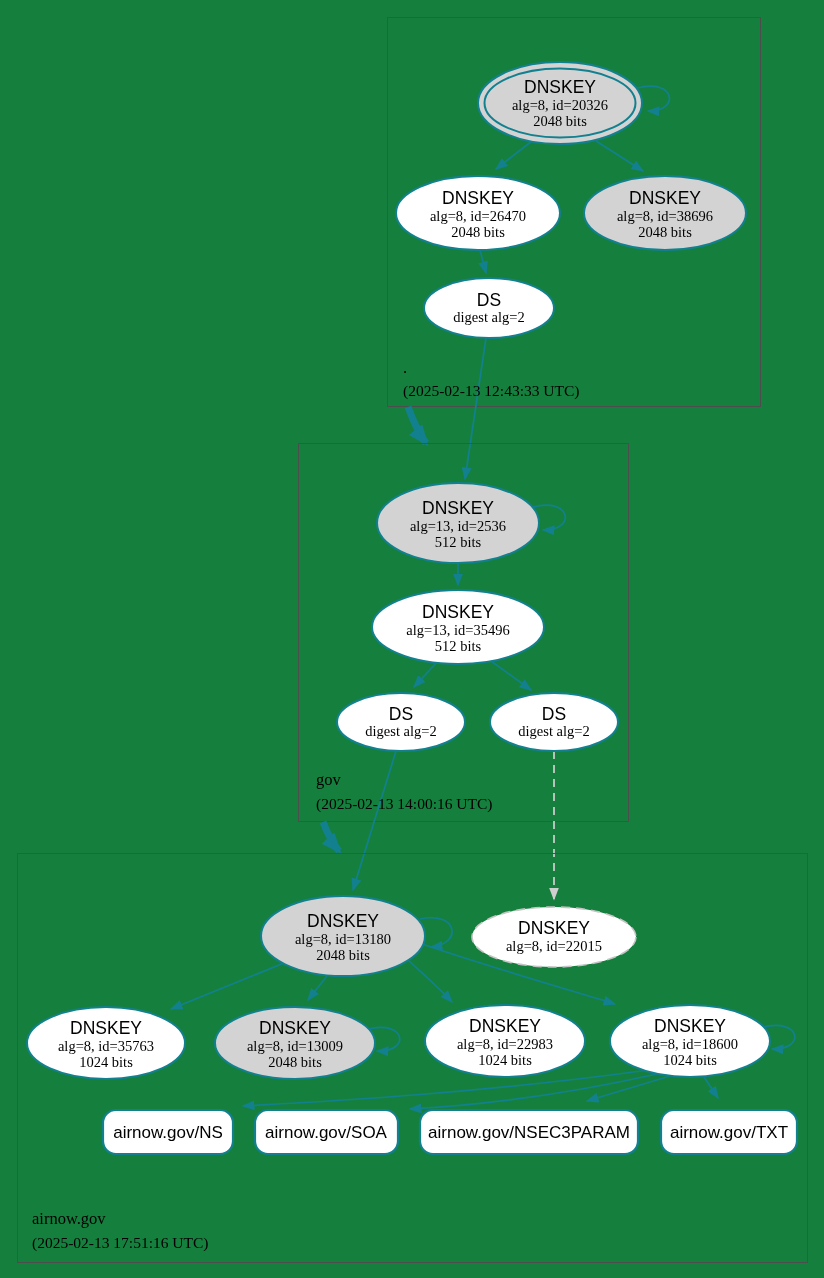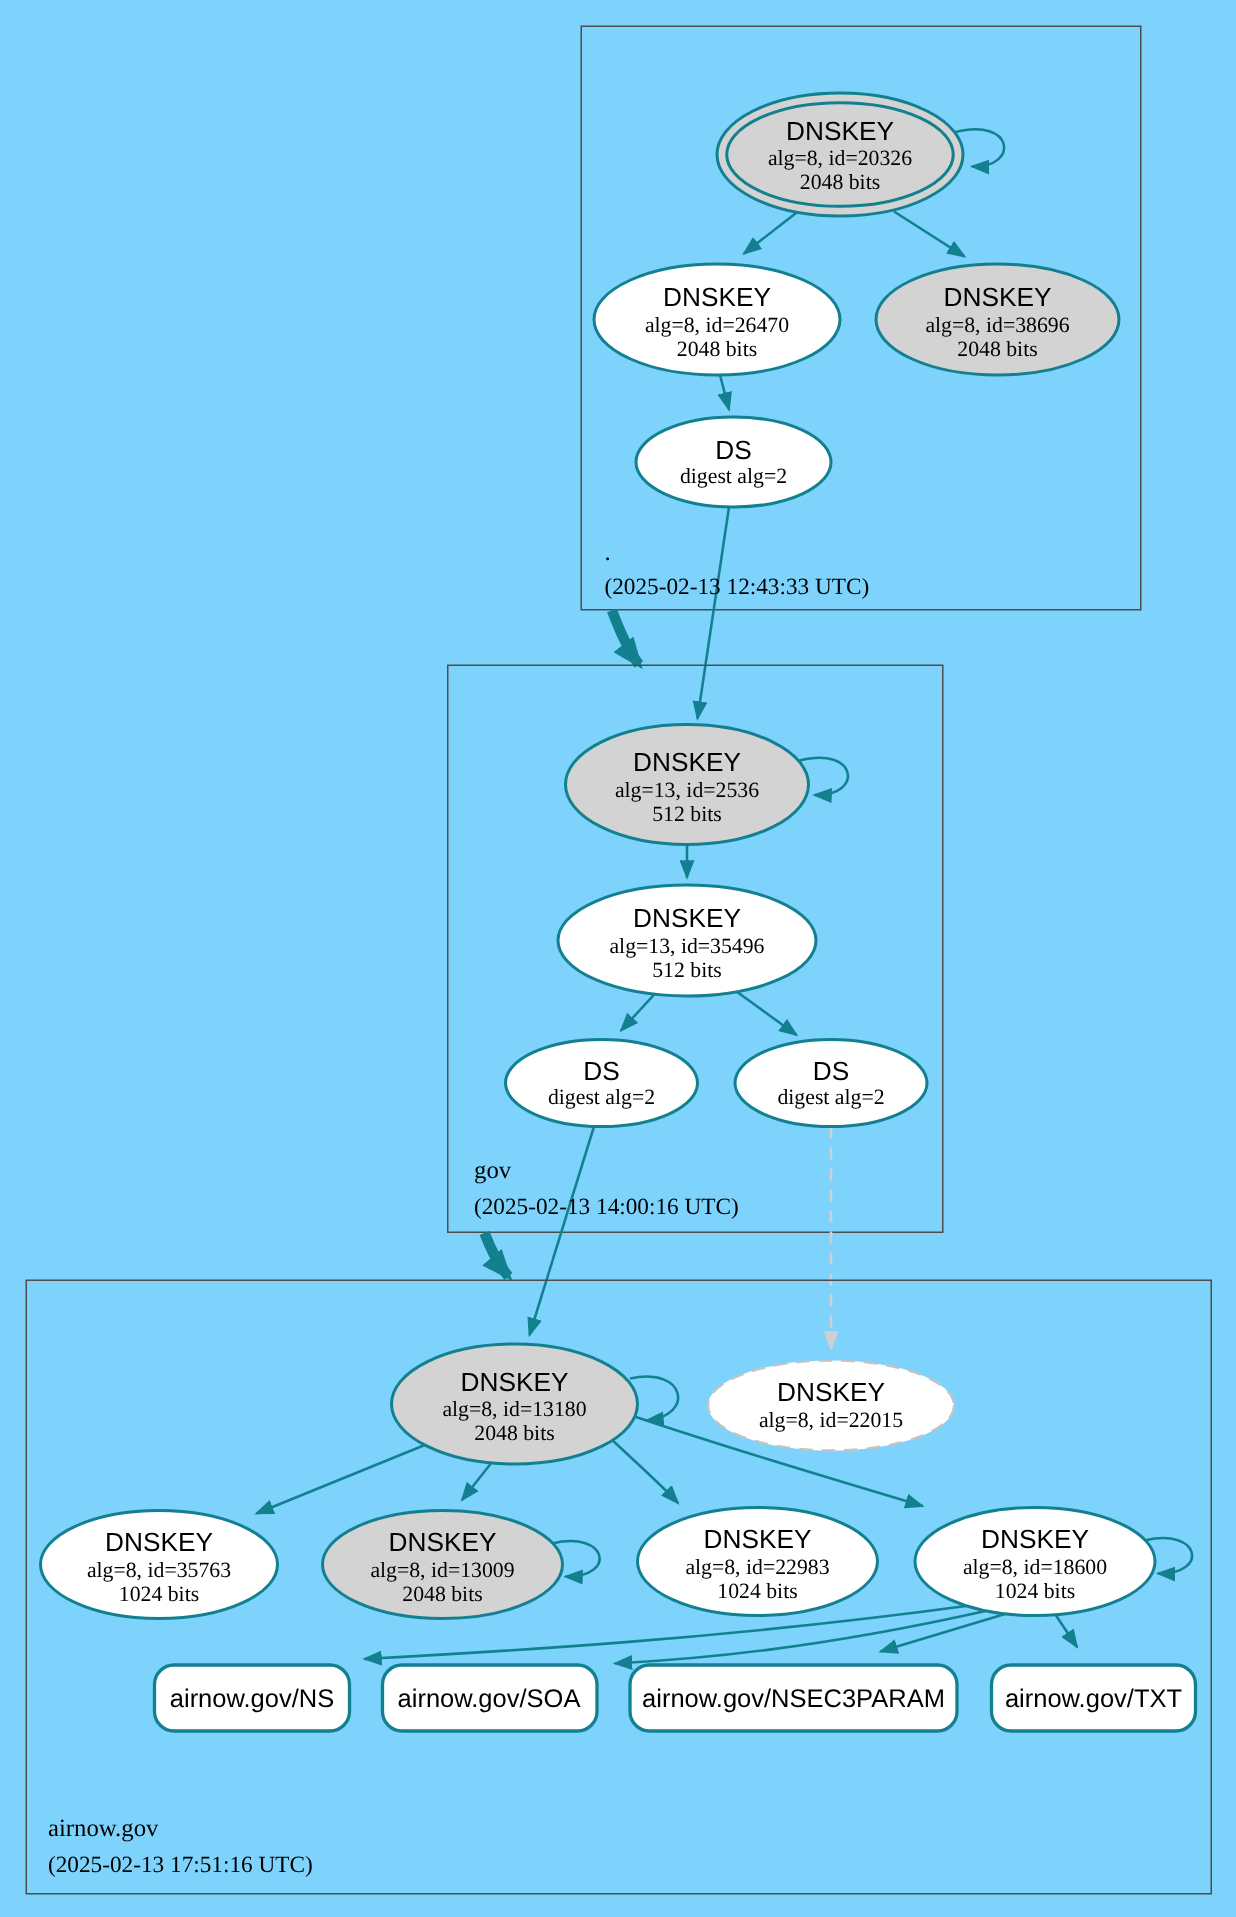--- a/index.html
+++ b/index.html
@@ -1,16 +1,16 @@
 <!DOCTYPE html>
 <html style="--teal: #12808f; --gray-fill: #d3d3d3; --missing: #c4c4c4; --dashed-edge: #d0d0d0; --box-border: #4d4d4d;"><head>
 <meta charset="utf-8">
 <style>
   html,body{margin:0;padding:0;background:#ffffff;}
-  .stage{width:824px;height:1278px;position:relative;background:#7dd3fc;}
+  .stage{width:824px;height:1278px;position:relative;background:#15803d;}
   svg{display:block;}
   .zonebox{fill:none;stroke:var(--box-border,#4d4d4d);stroke-width:1;}
   .edge{fill:none;stroke:var(--teal,#12808f);stroke-width:1.7;}
   .edge-thick{fill:none;stroke:var(--teal,#12808f);stroke-width:7;}
   .edge-dashed{fill:none;stroke:var(--dashed-edge,#cfcfcf);stroke-width:1.7;stroke-dasharray:8 6;}
   .n-teal{stroke:var(--teal,#12808f);stroke-width:2;}
   .fill-gray{fill:var(--gray-fill,#d3d3d3);}
   .fill-white{fill:#ffffff;}
   .fill-none{fill:none;}
   .n-dashed{stroke:var(--missing,#c4c4c4);stroke-width:1.6;stroke-dasharray:9 6;fill:#ffffff;}

